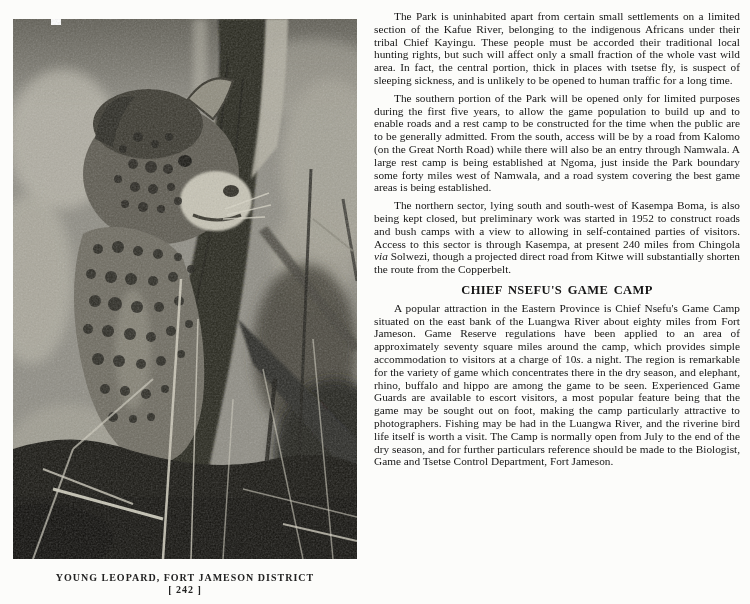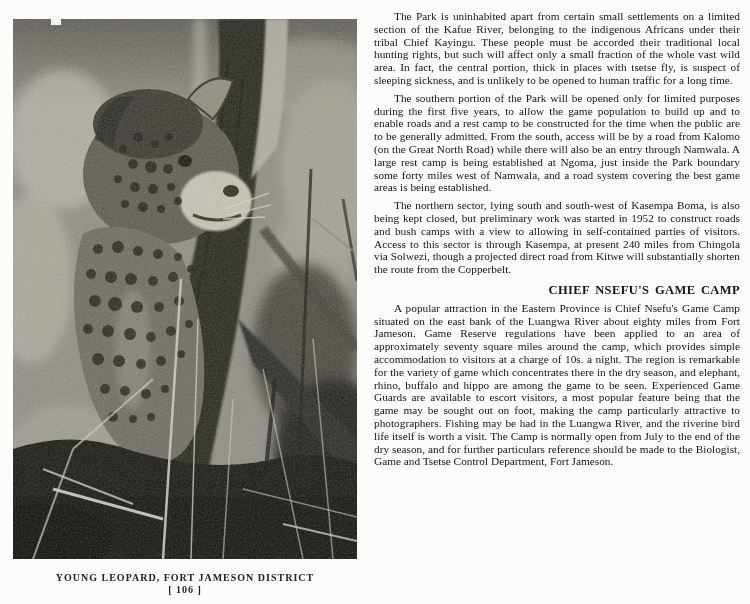--- a/index.html
+++ b/index.html
@@ -12,22 +12,22 @@
   .caption{position:absolute;left:13px;top:572px;width:344px;text-align:center;
            font-size:10px;font-weight:700;letter-spacing:1px;color:#222;}
   .pagenum-left{position:absolute;left:13px;top:584px;width:344px;text-align:center;
            font-size:10px;font-weight:600;letter-spacing:1px;color:#222;}
 
   
   #right-col{position:absolute;left:374px;top:10px;width:366px;
              font-size:11.3px;line-height:12.8px;text-align:justify;}
   .para{margin:0 0 5px 0;}
   .para.indent{text-indent:20px;}
-  .it{}
-  .heading{font-size:12.5px;font-weight:700;text-align:right;letter-spacing:.4px;
+  .it{font-style:italic;}
+  .heading{font-size:12.5px;font-weight:700;text-align:center;letter-spacing:.4px;
            word-spacing:2px;margin:8px 0 5px 0;}
   .pagenum-right{text-align:center;font-size:10px;letter-spacing:1px;margin-top:7px;}
 </style>
 </head>
 <body>
 
 <div id="page">
 
   <div id="photo-frame">
     <svg viewBox="0 0 344 540" preserveAspectRatio="none">
@@ -165,21 +165,21 @@
         <path d="M270,505 L344,522" stroke-width="2" opacity=".8"></path>
         <path d="M230,470 L344,498" stroke-width="1.5" opacity=".6"></path>
       </g>
 
       <rect x="38" y="0" width="10" height="6" fill="#ffffff"></rect>
       <rect x="0" y="0" width="344" height="540" filter="url(#grain)" opacity=".28"></rect>
     </svg>
   </div>
 
   <div class="caption">YOUNG LEOPARD, FORT JAMESON DISTRICT</div>
-  <div class="pagenum-left">[ 106 ]</div>
+  <div class="pagenum-left">[ 242 ]</div>
 
   <div id="right-col">
     <div id="paras-top">
         <p class="para indent"><span>The Park is uninhabited apart from certain small settlements on a limited section of the Kafue River, belonging to the indigenous Africans under their tribal Chief Kayingu.  These people must be accorded their traditional local hunting rights, but such will affect only a small fraction of the whole vast wild area.  In fact, the central portion, thick in places with tsetse fly, is suspect of sleeping sickness, and is unlikely to be opened to human traffic for a long time.</span></p>
         <p class="para indent"><span>The southern portion of the Park will be opened only for limited purposes during the first five years, to allow the game population to build up and to enable roads and a rest camp to be constructed for the time when the public are to be generally admitted.  From the south, access will be by a road from Kalomo (on the Great North Road) while there will also be an entry through Namwala.  A large rest camp is being established at Ngoma, just inside the Park boundary some forty miles west of Namwala, and a road system covering the best game areas is being established.</span></p>
         <p class="para indent"><span>The northern sector, lying south and south-west of Kasempa Boma, is also being kept closed, but preliminary work was started in 1952 to construct roads and bush camps with a view to allowing in self-contained parties of visitors.  Access to this sector is through Kasempa, at present 240 miles from Chingola </span><span class="it">via</span><span> Solwezi, though a projected direct road from Kitwe will substantially shorten the route from the Copperbelt.</span></p>
       </div>
     <div class="heading">CHIEF NSEFU'S GAME CAMP</div>
     <div id="paras-bottom">
         <p class="para indent"><span>A popular attraction in the Eastern Province is Chief Nsefu's Game Camp situated on the east bank of the Luangwa River about eighty miles from Fort Jameson.  Game Reserve regulations have been applied to an area of approximately seventy square miles around the camp, which provides simple accommodation to visitors at a charge of 10</span><span class="it">s</span><span>. a night.  The region is remarkable for the variety of game which concentrates there in the dry season, and elephant, rhino, buffalo and hippo are among the game to be seen.  Experienced Game Guards are available to escort visitors, a most popular feature being that the game may be sought out on foot, making the camp particularly attractive to photographers.  Fishing may be had in the Luangwa River, and the riverine bird life itself is worth a visit.  The Camp is normally open from July to the end of the dry season, and for further particulars reference should be made to the Biologist, Game and Tsetse Control Department, Fort Jameson.</span></p>

